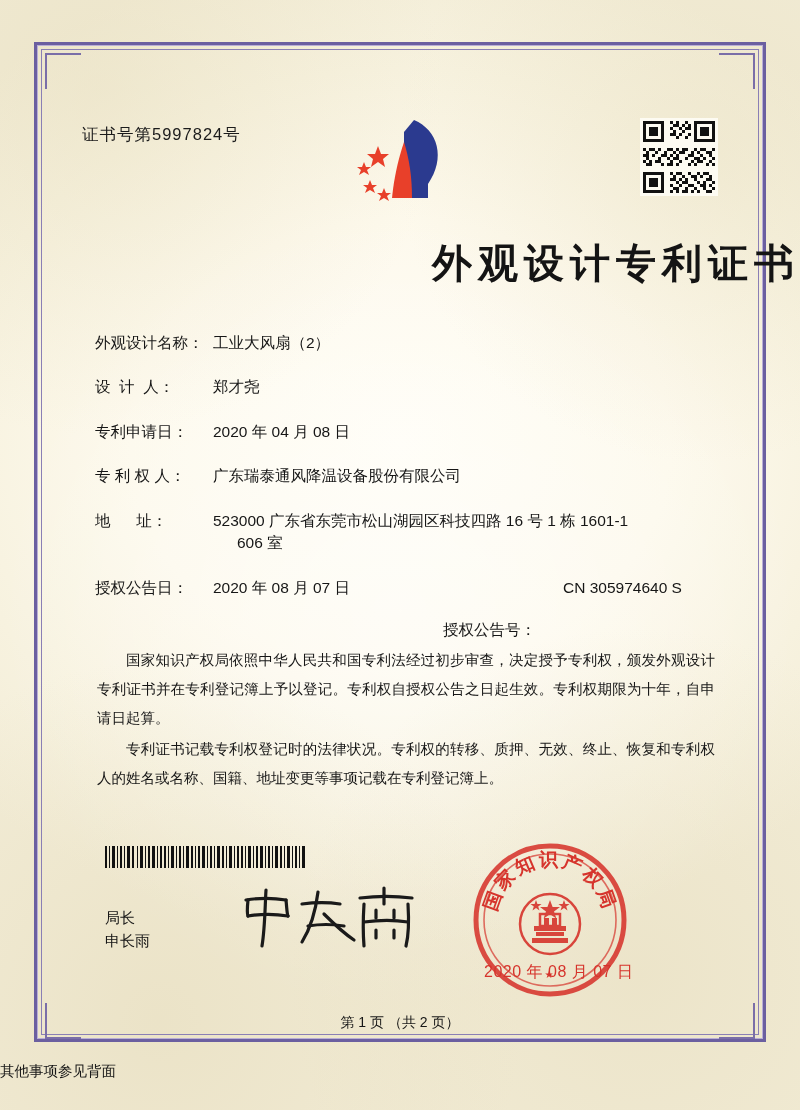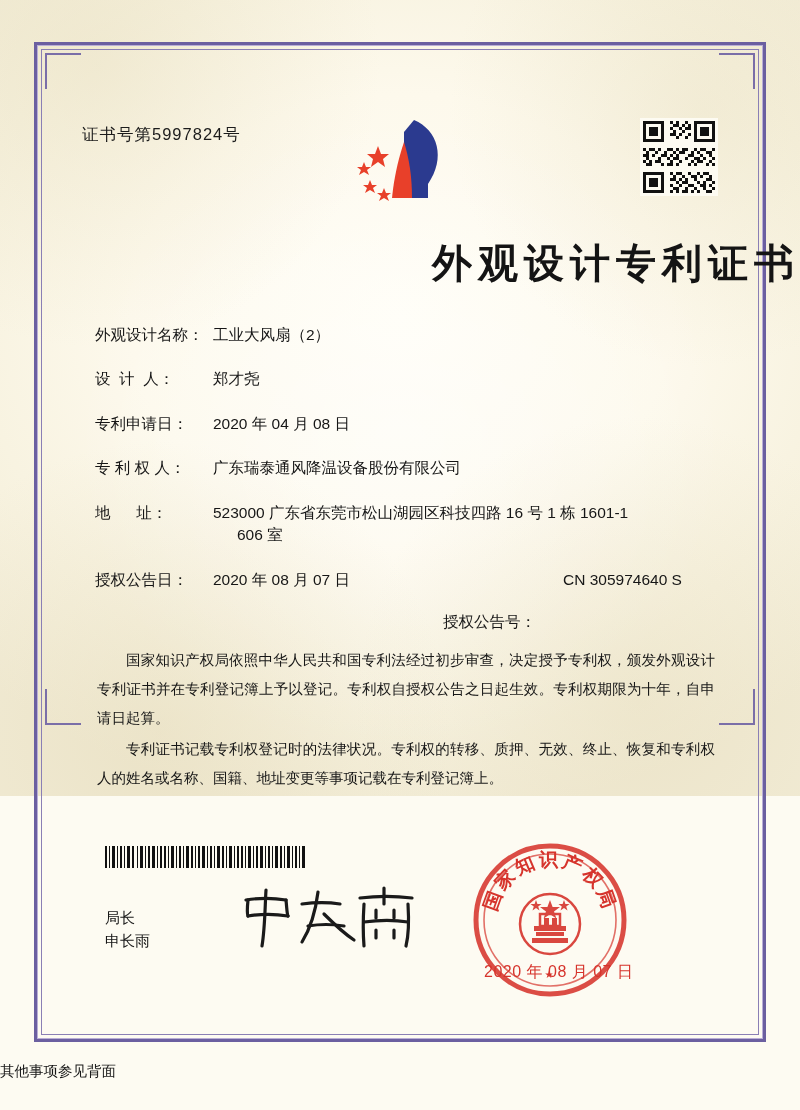--- a/index.html
+++ b/index.html
@@ -10,21 +10,21 @@
     width: 800px;
     height: 1110px;
     background: #fdfbf2;
     font-family: "Liberation Serif", "DejaVu Serif", serif;
     overflow: hidden;
   }
 
   #certificate-page {
     position: relative;
     width: 800px;
-    height: 796px;
+    height: 1110px;
     background:
       radial-gradient(ellipse 600px 500px at 50% 40%, #fffdf5 0%, #fdf9ec 45%, #f7f2df 75%, #f2ecd6 100%);
     box-sizing: border-box;
   }
 
   
   .paper-texture {
     position: absolute;
     inset: 0;
     background:
@@ -114,21 +114,21 @@
     font-weight: bold;
     letter-spacing: 6px;
     color: #141414;
     font-family: "DejaVu Sans", "Liberation Sans", sans-serif;
   }
 
   
   .fields {
     position: absolute;
     left: 95px;
-    top: 324px;
+    top: 332px;
     width: 620px;
     font-size: 15.5px;
     color: #161616;
     font-family: "Liberation Sans", "DejaVu Sans", sans-serif;
   }
   .field-row {
     display: flex;
     align-items: flex-start;
     margin-bottom: 22px;
     line-height: 1.45;
@@ -561,16 +561,17 @@
         <textPath href="#sealArcTop" startOffset="50%" text-anchor="middle">国家知识产权局</textPath>
       </text>
       <text font-size="10" fill="#d6342c" letter-spacing="2" font-family="DejaVu Sans, Liberation Sans, sans-serif">
         <textPath href="#sealArcBottom" startOffset="50%" text-anchor="middle">★</textPath>
       </text>
     </svg>
   </div>
 
   <div class="seal-date">2020 年 08 月 07 日</div>
 
+  <div class="page-number">第 1 页 （共 2 页）</div>
 
   <div class="footer-note">其他事项参见背面</div>
 
 </div>
 
 </body></html>

